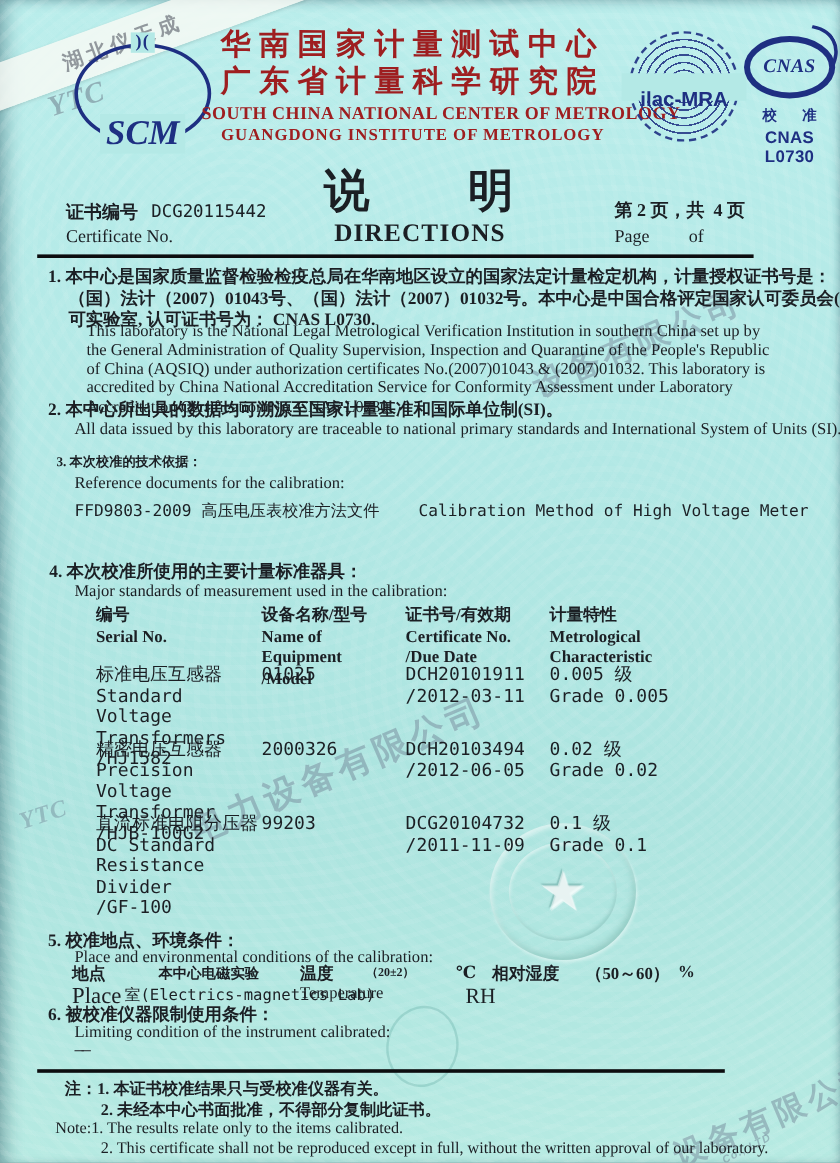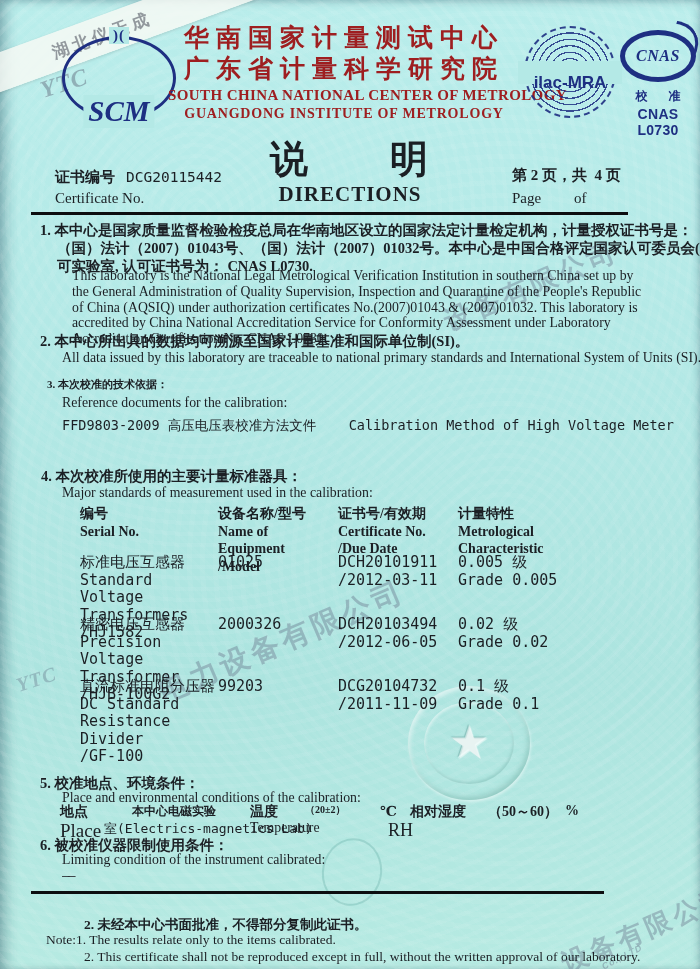--- a/index.html
+++ b/index.html
@@ -231,16 +231,17 @@
   <span class="abs mono" style="left:104px;top:820px;font-size:13px;">室(Electrics-magnetics Lab)</span>
   <span class="abs en" style="left:250px;top:820px;font-size:13.8px;">Temperature</span>
   <span class="abs en" style="left:388px;top:820px;font-size:18px;">RH</span>
 
   <div class="abs zh" style="left:40px;top:836px;font-size:14.5px;">6. 被校准仪器限制使用条件：</div>
   <div class="abs en" style="left:62px;top:852px;font-size:13.8px;">Limiting condition of the instrument calibrated:</div>
   <div class="abs mono" style="left:62px;top:868px;font-size:13px;letter-spacing:-2px;color:#2a2e33;">——</div>
 
   <div class="rule" style="left:31px;top:891px;width:573px;"></div>
 
+  <div class="abs zh" style="left:54px;top:899px;font-size:13.5px;">注：1. 本证书校准结果只与受校准仪器有关。</div>
   <div class="abs zh" style="left:84px;top:916px;font-size:13.5px;">2. 未经本中心书面批准，不得部分复制此证书。</div>
   <div class="abs en" style="left:46px;top:932px;font-size:13.5px;">Note:1. The results relate only to the items calibrated.</div>
   <div class="abs en" style="left:84px;top:949px;font-size:13.5px;">2. This certificate shall not be reproduced except in full, without the written approval of our laboratory.</div>
 </div>
 
 </body></html>

